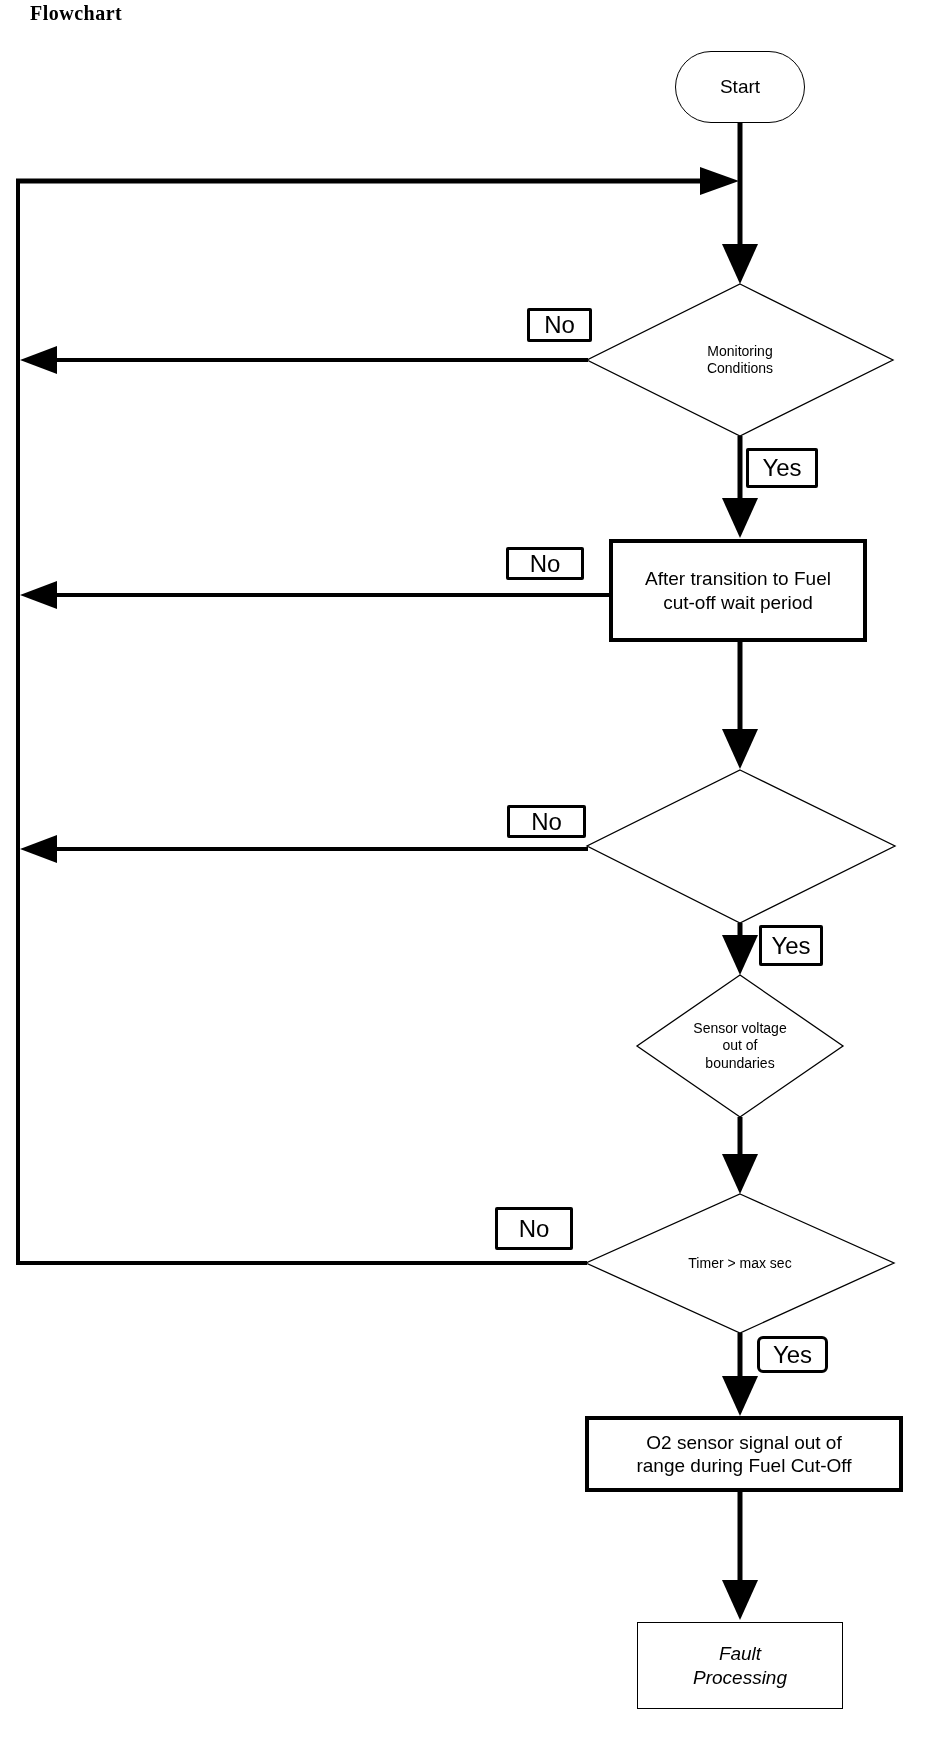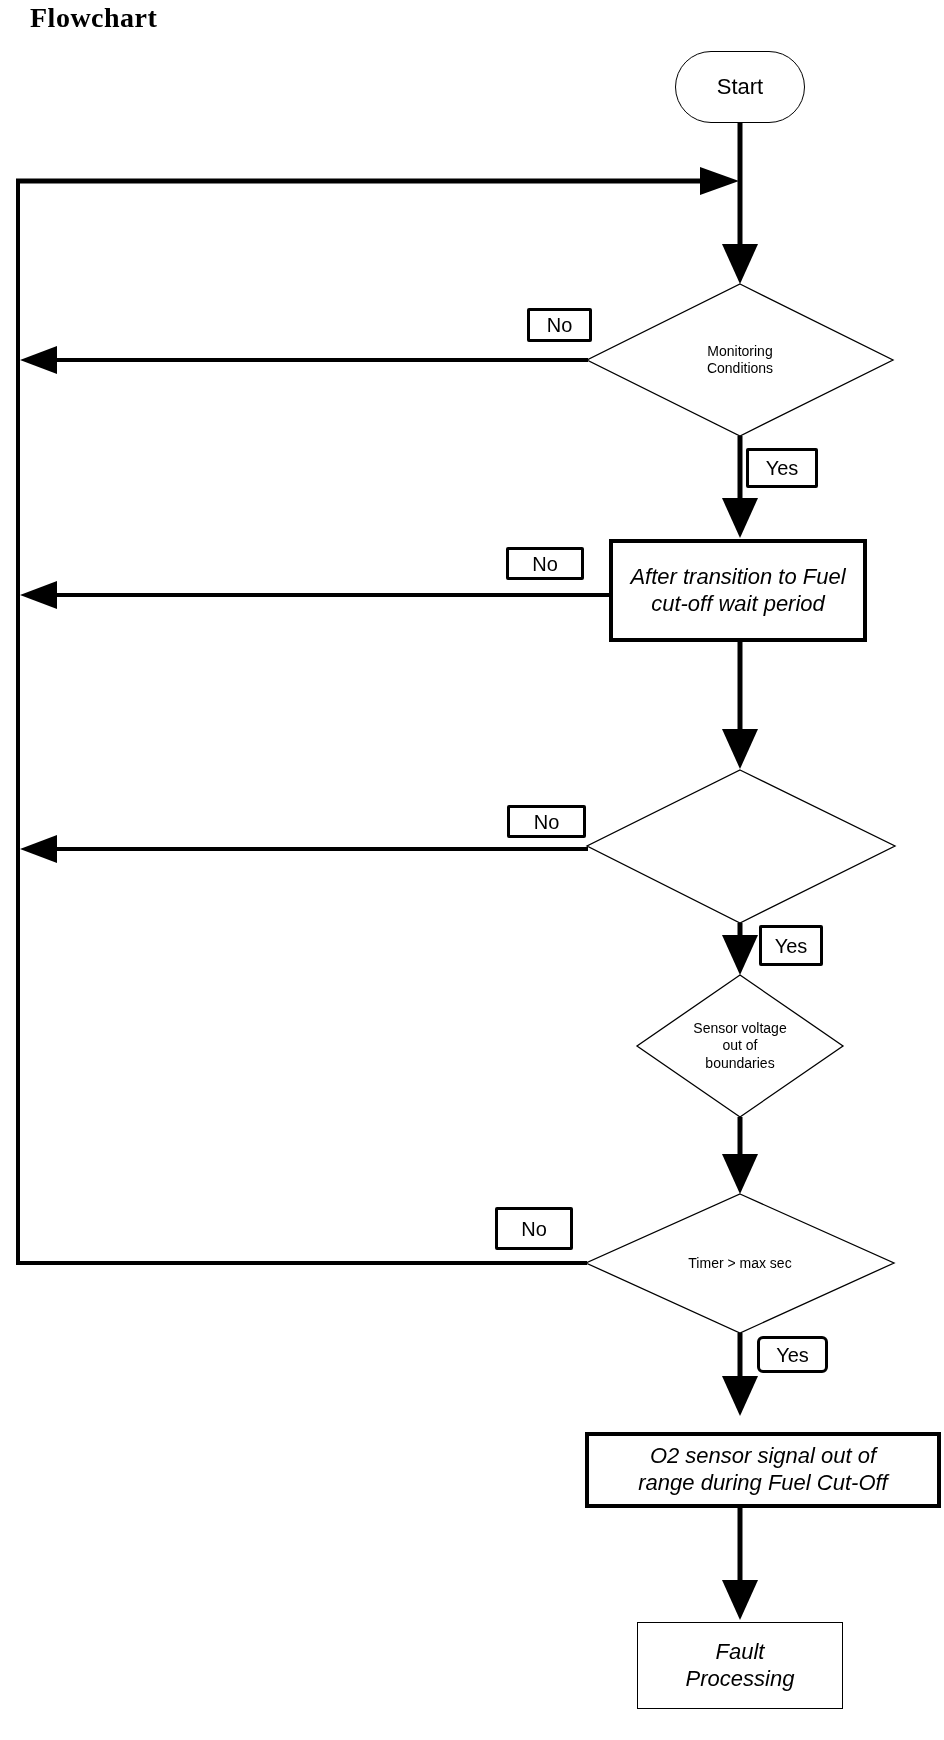--- a/index.html
+++ b/index.html
@@ -5,44 +5,44 @@
   html,body { margin:0; padding:0; background:#ffffff; }
   .canvas {
     position:relative; width:944px; height:1740px;
     background:#ffffff; color:#000;
     font-family:"Liberation Sans", sans-serif;
     overflow:hidden;
   }
   .doc-title {
     position:absolute; left:30px; top:2px;
     font-family:"Liberation Serif", serif;
-    font-weight:bold; font-size:28px; letter-spacing:0.5px;
+    font-weight:bold; font-size:20px; letter-spacing:0.5px;
   }
   svg.layer { position:absolute; left:0; top:0; }
   svg .edge { stroke:#000; fill:none; }
   svg .head { fill:#000; stroke:none; }
   svg .diamond { fill:#ffffff; stroke:#000; stroke-width:1.3; }
   .node {
     position:absolute; box-sizing:border-box;
     display:flex; align-items:center; justify-content:center;
     text-align:center; white-space:pre-line;
-    font-size:22px; line-height:1.22; background:#ffffff;
+    font-size:19px; line-height:1.22; background:#ffffff;
   }
   .terminator { border:1.5px solid #000; border-radius:36px; }
-  .process-thick { border:4px solid #000;font-style:italic; }
+  .process-thick { border:4px solid #000; }
   .process-thin { border:1.5px solid #000;font-style:italic; }
   .dlabel {
     position:absolute; display:flex; align-items:center; justify-content:center;
     text-align:center; white-space:pre-line; font-size:14px; line-height:1.22;
   }
   .badge {
     position:absolute; box-sizing:border-box;
     border:3px solid #000; background:#ffffff; border-radius:2px;
     display:flex; align-items:center; justify-content:center;
-    font-size:20px; line-height:1;
+    font-size:24px; line-height:1;
   }
 </style>
 </head>
 <body>
 
 <div class="canvas">
 
   <div class="doc-title">Flowchart</div>
 
   <svg class="layer" width="944" height="1740" viewBox="0 0 944 1740">
@@ -101,21 +101,21 @@
 cut-off wait period</span>
   </div>
 
 
   <div class="dlabel" style="left:586px; top:1194px; width:308px; height:139px;">Timer &gt; max sec</div>
 
   <div class="dlabel" style="left:637px; top:975px; width:206px; height:142px;">Sensor voltage
 out of
 boundaries</div>
 
-  <div class="node process-thick" style="left:585px; top:1416px; width:356px; height:76px;margin-top:16px;">
+  <div class="node process-thick" style="left:585px; top:1416px; width:318px; height:76px;">
     <span>O2 sensor signal out of
 range during Fuel Cut-Off</span>
   </div>
 
   <div class="node process-thin" style="left:637px; top:1622px; width:206px; height:87px;">
     <span>Fault
 Processing</span>
   </div>
 
   <div class="badge" style="left:527px; top:308px; width:65px; height:34px;">No</div>

